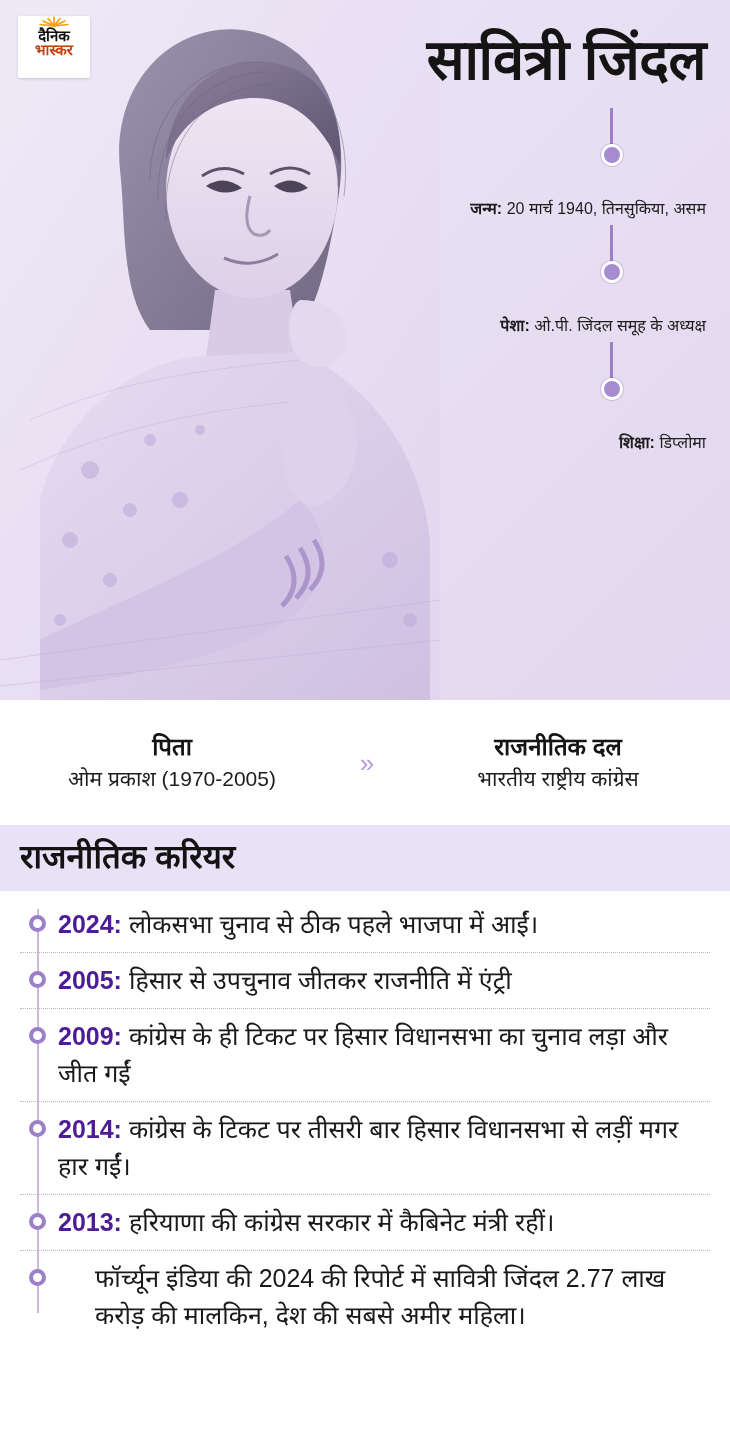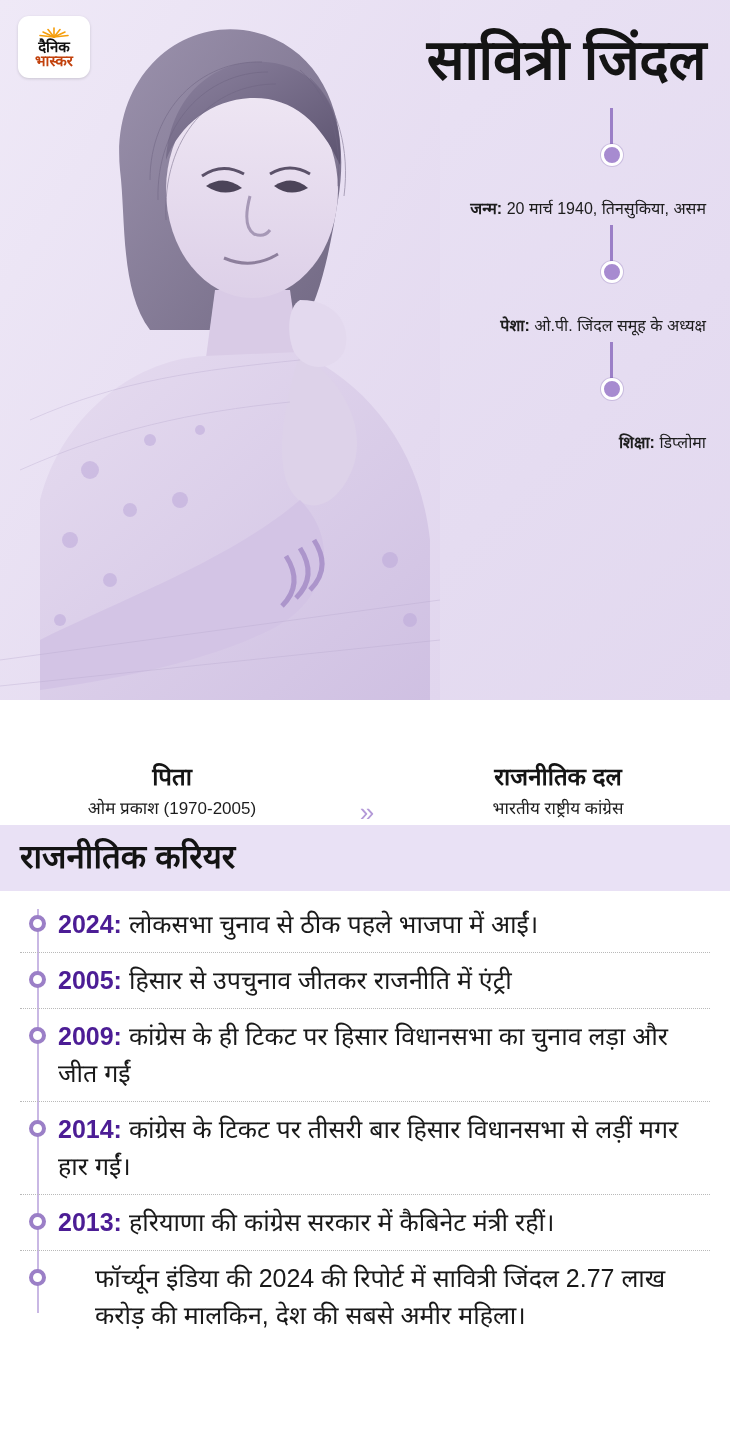--- a/index.html
+++ b/index.html
@@ -40,26 +40,25 @@
   .hero-portrait svg {
     display: block;
   }
   .logo {
     position: absolute;
     left: 18px;
     top: 16px;
     width: 72px;
     height: 62px;
     background: #ffffff;
-    border-radius: 11px;
+    border-radius: 2px;
     box-shadow: 0 1px 3px rgba(0,0,0,0.15);
     display: flex;
     flex-direction: column;
     align-items: center;
-    justify-content: center;
     z-index: 5;
   }
   .logo-rays {
     width: 30px;
     height: 11px;
     margin-bottom: 1px;
   }
   .logo-l1 {
     font-size: 15px;
     font-weight: bold;
@@ -122,38 +121,38 @@
   }
   .tl-text b { font-weight: bold; }
 
   
   .factrow {
     position: relative;
     width: 730px;
     height: 125px;
     background: #ffffff;
     display: flex;
-    align-items: flex-end;
+    align-items: center;
     justify-content: space-between;
     box-sizing: border-box;
     padding: 0 22px;
   }
   .fact {
     text-align: center;
     flex: 0 0 auto;
     width: 300px;
   }
   .fact-label {
     font-size: 24px;
     font-weight: bold;
     color: #151515;
     line-height: 32px;
   }
   .fact-value {
-    font-size: 17px;
+    font-size: 21px;
     color: #1d1d1d;
     line-height: 32px;
   }
   .arrows {
     flex: 0 0 auto;
     width: 60px;
     text-align: center;
     color: #b49ad8;
     font-size: 26px;
     line-height: 26px;

